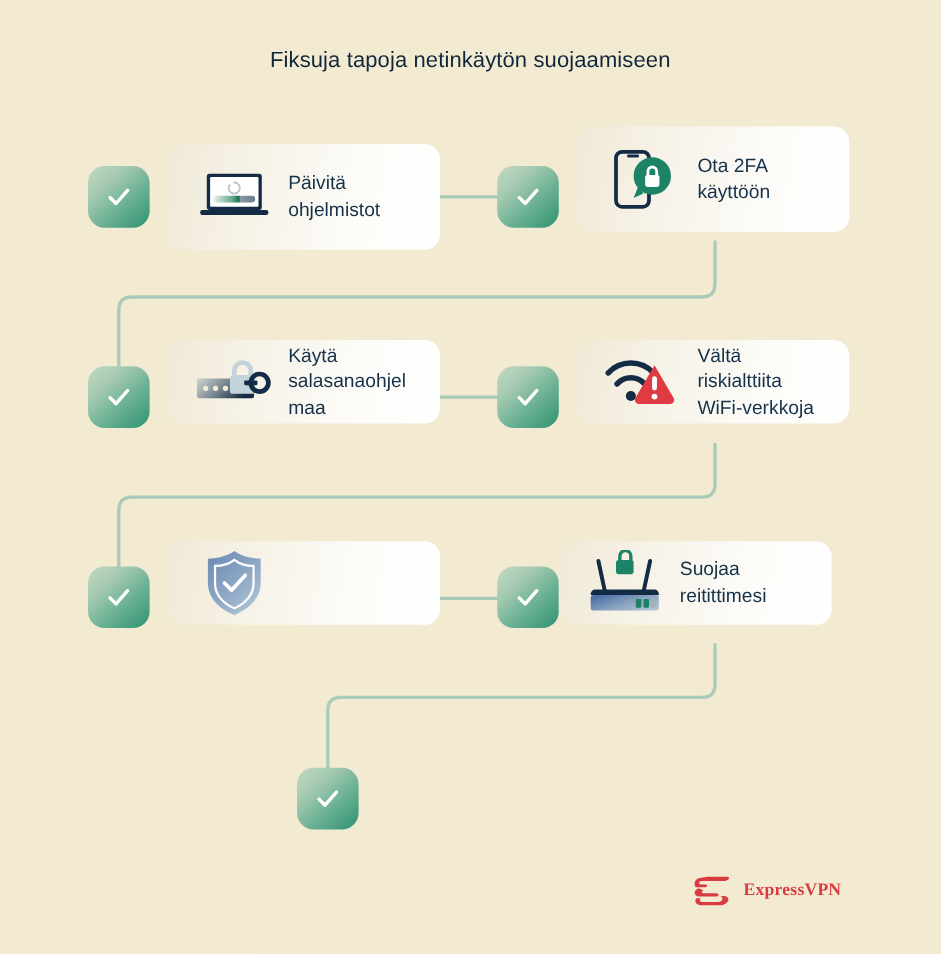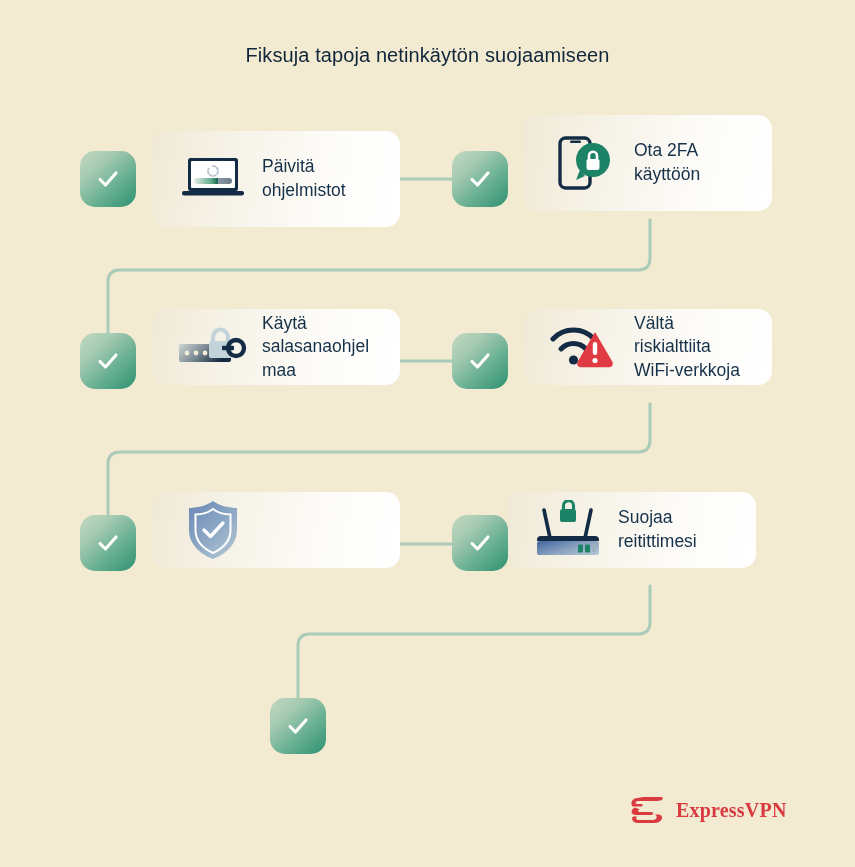--- a/index.html
+++ b/index.html
@@ -90,21 +90,21 @@
     position: absolute;
     left: 629px;
     top: 793px;
     display: flex;
     align-items: center;
     gap: 9px;
   }
   .logo-mark { display: block; }
   .logo-text {
     font-family: "Liberation Serif", serif;
-    font-size: 20px;
+    font-size: 16px;
     font-weight: 700;
     color: #d93b40;
     letter-spacing: 0.2px;
   }
 </style>
 </head>
 <body>
 
 <div id="infographic">
 

